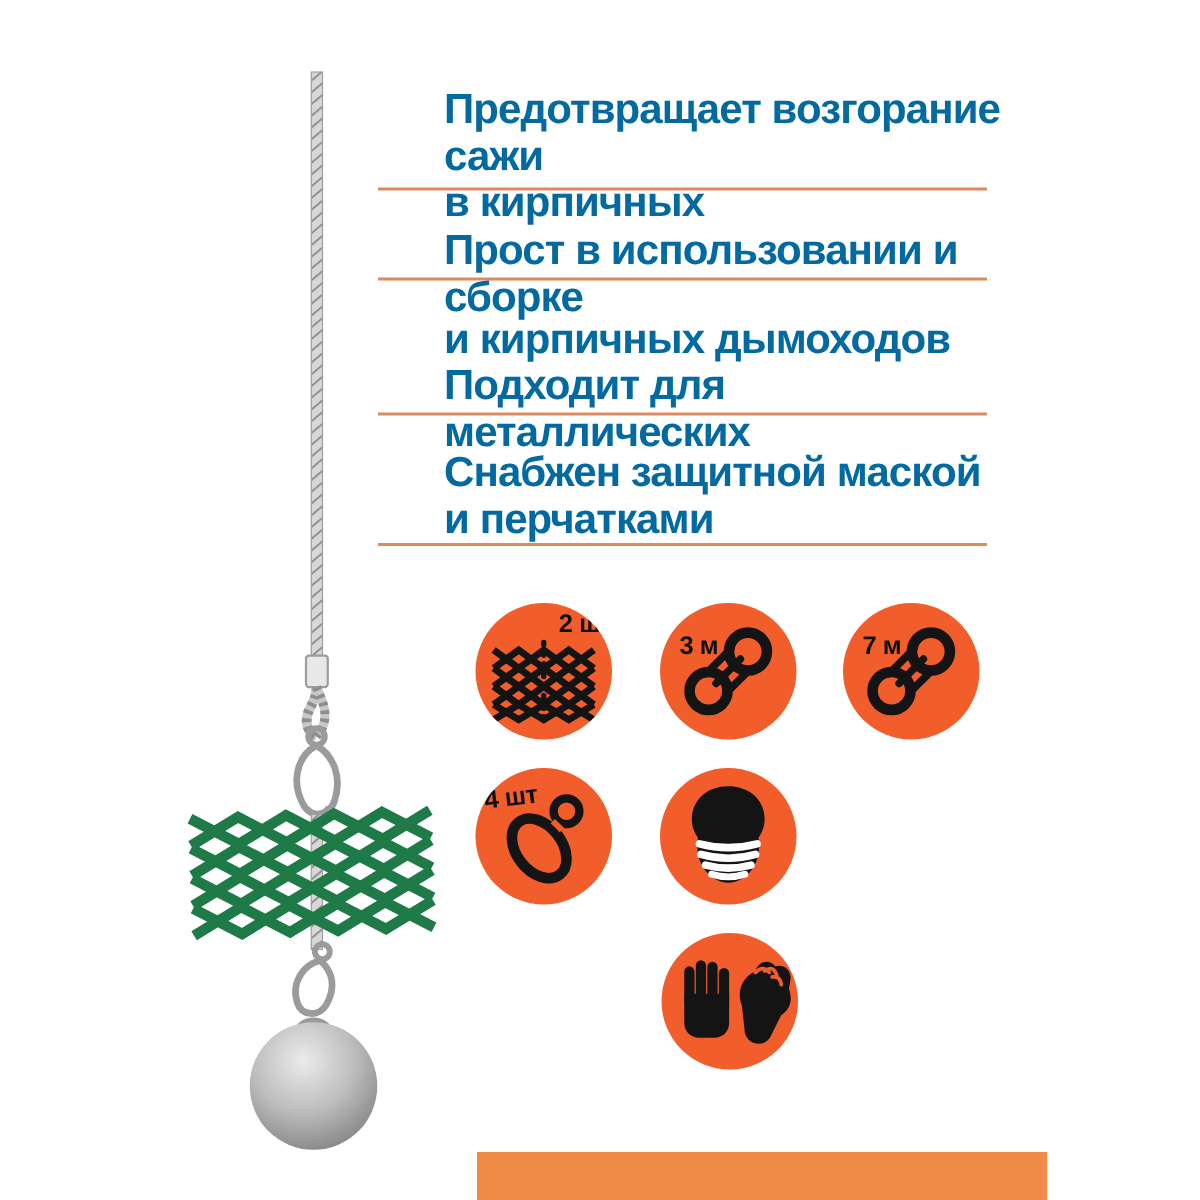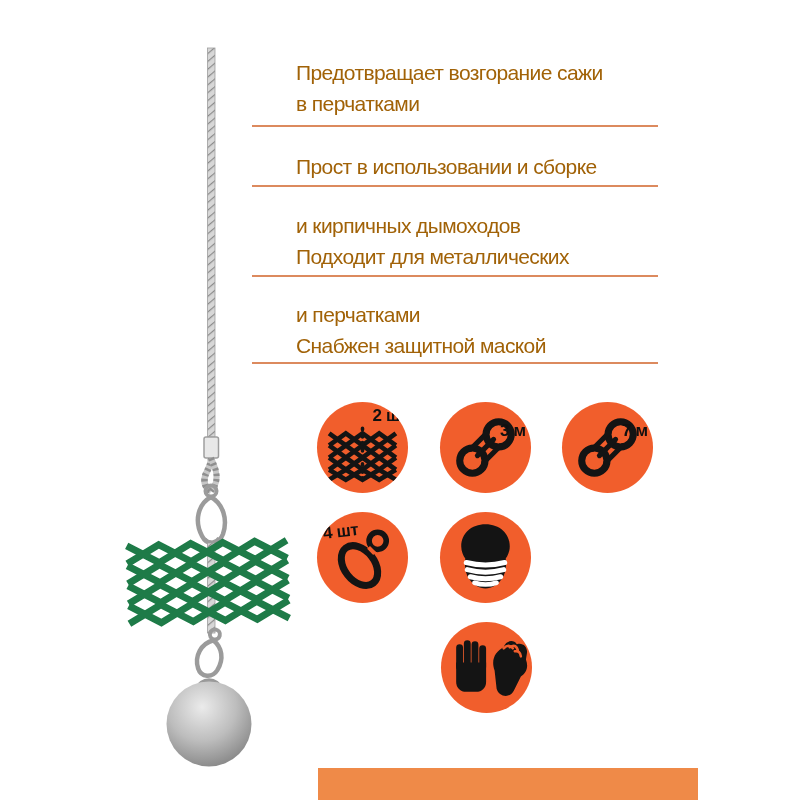--- a/index.html
+++ b/index.html
@@ -1,30 +1,30 @@
 <!DOCTYPE html>
 <html><head>
 <meta charset="utf-8">
 <style>
   html,body{margin:0;padding:0;background:#ffffff;}
   body{width:800px;height:800px;font-family:"Liberation Sans",sans-serif;}
   .canvas{position:relative;width:800px;height:800px;background:#ffffff;overflow:hidden;}
 
-  .feature{position:absolute;left:296px;width:385px;font-weight:400;
-           font-size:21px;line-height:31px;color:#a16207;letter-spacing:-0.6px;}
+  .feature{position:absolute;left:296px;width:385px;font-weight:700;
+           font-size:28px;line-height:31px;color:#0369a1;letter-spacing:-0.6px;}
   .feature span{display:block;}
   .divider{position:absolute;left:252px;width:406px;height:2px;background:#DC8A5E;}
 
   .badge{position:absolute;width:91px;height:91px;border-radius:50%;
          background:#F15E2C;overflow:hidden;}
   .badge svg{position:absolute;left:0;top:0;width:91px;height:91px;}
   .badge-label{position:absolute;font-weight:700;font-size:17px;color:#101010;
                letter-spacing:-0.3px;white-space:nowrap;}
   .label-top-center{top:4px;left:0;width:100%;text-align:right;}
-  .label-top-left{top:19px;left:13px;margin-left:47px;}
+  .label-top-left{top:19px;left:13px;}
   .label-tilt{top:10px;left:6px;transform:rotate(-7deg);}
 
   .illustration{position:absolute;left:0;top:0;}
   .footer-bar{position:absolute;left:318px;top:768px;width:380px;height:32px;background:#EF8A48;}
 </style>
 </head>
 <body>
 
 <div class="canvas">
 
@@ -81,38 +81,38 @@
     </g>
 
     <g>
       <path d="M198,690 C200,678 218,678 220,690" fill="none" stroke="#9a9a9a" stroke-width="5.5"></path>
       <circle cx="209" cy="724" r="42.5" fill="url(#ballGrad)"></circle>
     </g>
   </svg>
 
   <div class="feature" style="top:57px">
     <span>Предотвращает возгорание сажи</span>
-    <span>в перчатками</span>
+    <span>в кирпичных</span>
   </div>
   <div class="divider" style="top:125px"></div>
 
   <div class="feature" style="top:151px">
     <span>Прост в использовании и сборке</span>
   </div>
   <div class="divider" style="top:185px"></div>
 
   <div class="feature" style="top:210px">
     <span>и кирпичных дымоходов</span>
     <span>Подходит для металлических</span>
   </div>
   <div class="divider" style="top:275px"></div>
 
   <div class="feature" style="top:299px">
+    <span>Снабжен защитной маской</span>
     <span>и перчатками</span>
-    <span>Снабжен защитной маской</span>
   </div>
   <div class="divider" style="top:362px"></div>
 
   <div class="badge" style="left:317px;top:402px">
     <svg viewBox="0 0 90 90">
       <g fill="none" stroke="#141414" stroke-width="4.6">
         <path d="M12,43 L28.5,31 L45,43 L61.5,31 L78,43"></path>
         <path d="M12,31 L28.5,43 L45,31 L61.5,43 L78,31"></path>
         <path d="M12,55 L28.5,43 L45,55 L61.5,43 L78,55"></path>
         <path d="M12,43 L28.5,55 L45,43 L61.5,55 L78,43"></path>

